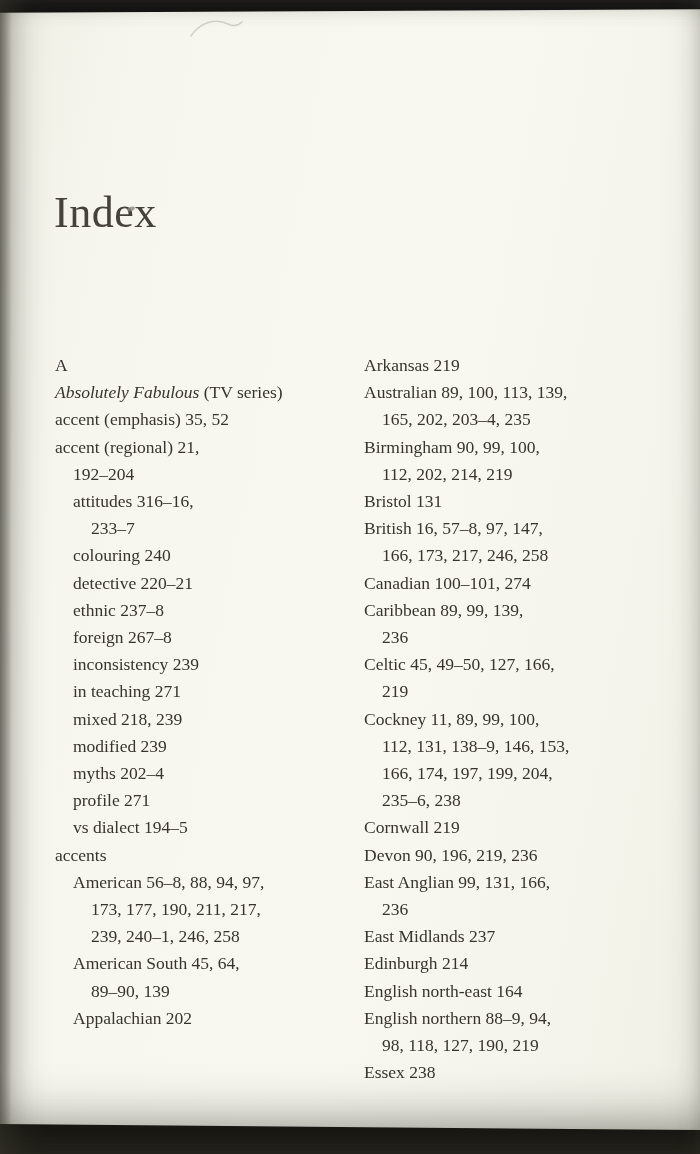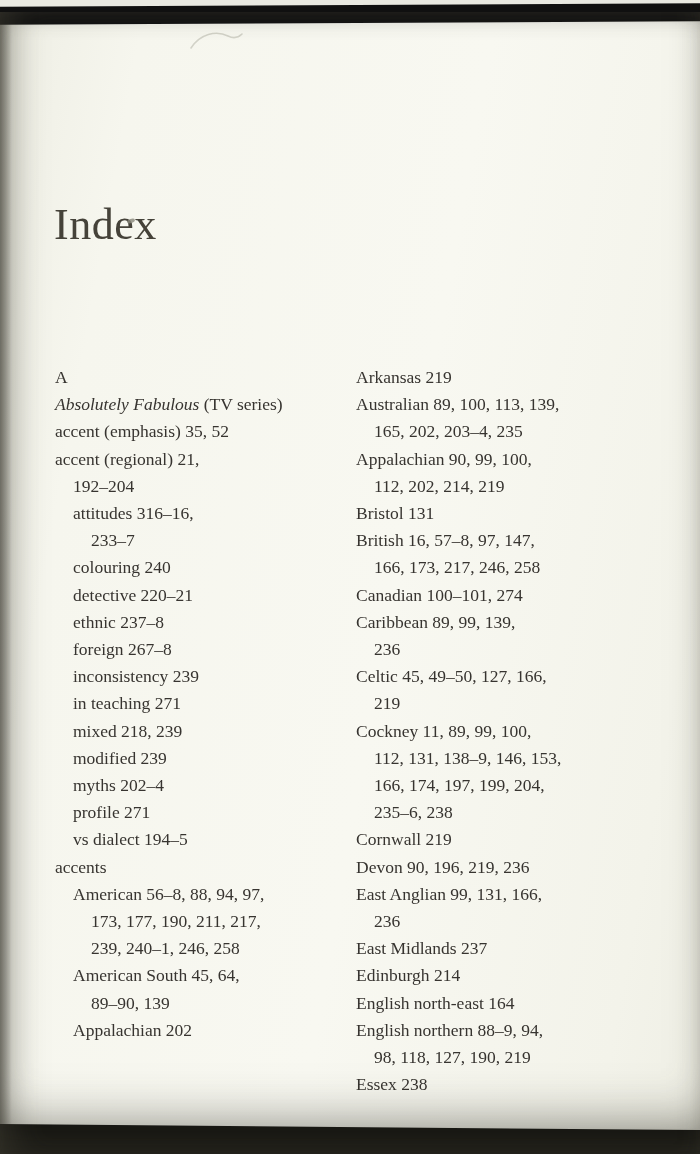--- a/index.html
+++ b/index.html
@@ -8,21 +8,20 @@
     height: 1154px;
     position: relative;
     overflow: hidden;
     background: #e9e9e1;
     font-family: "Liberation Serif", serif;
   }
   .paper {
     position: absolute;
     inset: 0;
     background: linear-gradient(100deg, #eeeee4 0%, #f6f6ee 16%, #f8f8f1 55%, #f3f3ea 88%, #efefe5 100%);
-    margin-top: 12px;
   }
   .vignette {
     position: absolute;
     inset: 0;
     pointer-events: none;
     box-shadow:
       inset 26px 0 36px -18px rgba(72, 69, 58, 0.50),
       inset -14px 0 28px -20px rgba(72, 69, 58, 0.30),
       inset 0 18px 26px -18px rgba(72, 69, 58, 0.38),
       inset 0 -52px 54px -26px rgba(54, 51, 42, 0.62);
@@ -70,21 +69,21 @@
     letter-spacing: 0.5px;
   }
   .col {
     position: absolute;
     top: 352px;
     font-size: 17.5px;
     line-height: 27.2px;
     color: #373430;
   }
   .col-left  { left: 55px;  width: 305px; }
-  .col-right { left: 356px; width: 325px; }
+  .col-right { left: 364px; width: 325px; }
   .line { white-space: nowrap; }
   .ind0 { padding-left: 0; }
   .ind1 { padding-left: 18px; }
   .ind2 { padding-left: 36px; }
   .section { letter-spacing: 0.6px; }
   .it { font-style: italic; }
 </style>
 </head>
 <body>
 
@@ -116,21 +115,21 @@
       <div class="line ind2"><span>173, 177, 190, 211, 217,</span></div>
       <div class="line ind2"><span>239, 240–1, 246, 258</span></div>
       <div class="line ind1"><span>American South 45, 64,</span></div>
       <div class="line ind2"><span>89–90, 139</span></div>
       <div class="line ind1"><span>Appalachian 202</span></div>
     </div>
   <div class="col col-right">
       <div class="line ind0"><span>Arkansas 219</span></div>
       <div class="line ind0"><span>Australian 89, 100, 113, 139,</span></div>
       <div class="line ind1"><span>165, 202, 203–4, 235</span></div>
-      <div class="line ind0"><span>Appalachian 90, 99, 100,</span></div>
+      <div class="line ind0"><span>Birmingham 90, 99, 100,</span></div>
       <div class="line ind1"><span>112, 202, 214, 219</span></div>
       <div class="line ind0"><span>Bristol 131</span></div>
       <div class="line ind0"><span>British 16, 57–8, 97, 147,</span></div>
       <div class="line ind1"><span>166, 173, 217, 246, 258</span></div>
       <div class="line ind0"><span>Canadian 100–101, 274</span></div>
       <div class="line ind0"><span>Caribbean 89, 99, 139,</span></div>
       <div class="line ind1"><span>236</span></div>
       <div class="line ind0"><span>Celtic 45, 49–50, 127, 166,</span></div>
       <div class="line ind1"><span>219</span></div>
       <div class="line ind0"><span>Cockney 11, 89, 99, 100,</span></div>

